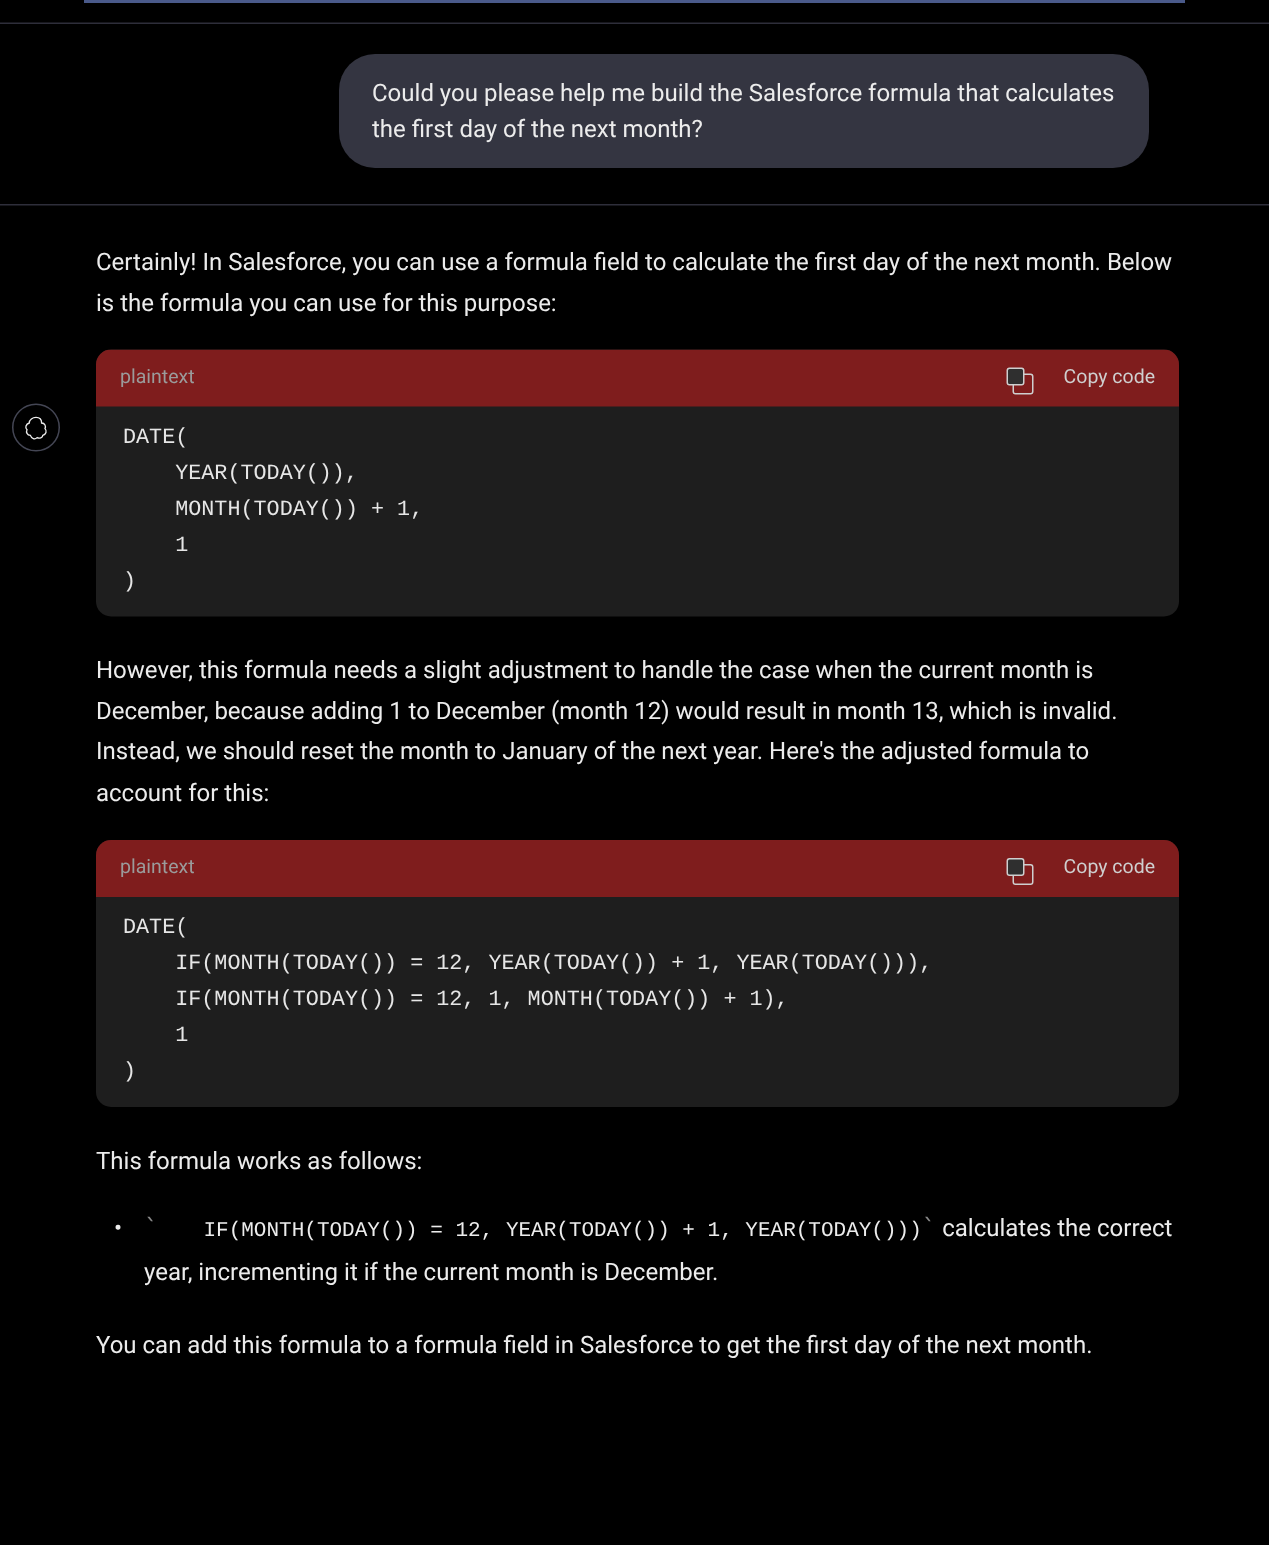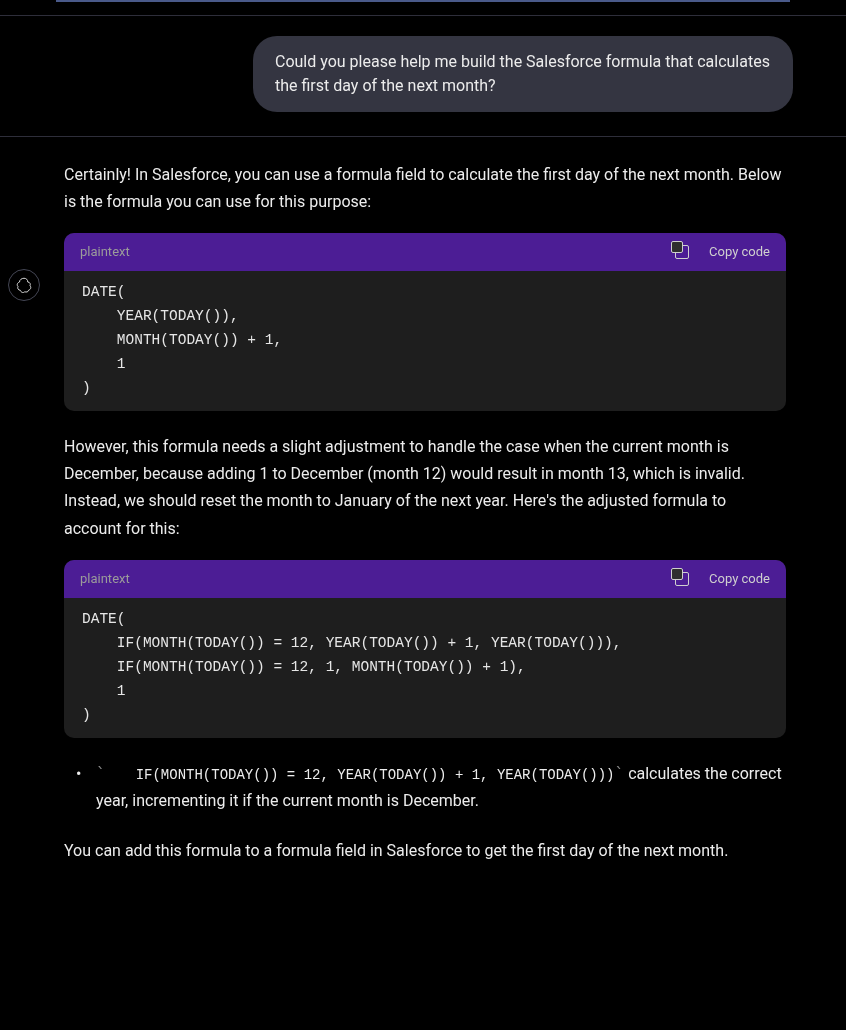--- a/index.html
+++ b/index.html
@@ -17,21 +17,21 @@
     .top-line {
       height: 2px;
       background: #4a5a8a;
       margin: 0 56px;
     }
     .top-border {
       height: 14px;
       border-bottom: 1px solid #2e2e3a;
     }
     .user-section {
-      padding: 20px 53px 24px 60px;
+      padding: 20px 80px 24px 60px;
       display: flex;
       justify-content: flex-end;
       border-bottom: 1px solid #2e2e3a;
     }
     .user-bubble {
       background: #343541;
       border-radius: 24px;
       padding: 14px 22px;
       max-width: 540px;
       font-size: 16px;
@@ -70,31 +70,31 @@
     .prose p {
       margin-bottom: 18px;
     }
     .code-block {
       background: #1e1e1e;
       border-radius: 10px;
       overflow: hidden;
       margin-bottom: 22px;
     }
     .code-header {
-      background: #4c1d95;
+      background: #7f1d1d;
       padding: 8px 16px;
       display: flex;
       justify-content: space-between;
       align-items: center;
       font-size: 13px;
       color: #9b9b9b;
     }
     .copy-btn {
       display: flex;
-      align-items: center;
+      align-items: flex-end;
       gap: 20px;
       color: #cfcfcf;
       cursor: pointer;
       font-size: 13px;
     }
     .copy-icon {
       width: 14px;
       height: 14px;
       border: 1.5px solid #cfcfcf;
       border-radius: 2px;
@@ -198,20 +198,21 @@
           <span>Copy code</span>
         </div>
       </div>
       <div class="code-body">DATE(
     IF(MONTH(TODAY()) = 12, YEAR(TODAY()) + 1, YEAR(TODAY())),
     IF(MONTH(TODAY()) = 12, 1, MONTH(TODAY()) + 1),
     1
 )</div>
     </div>
 
+    <p>This formula works as follows:</p>
 
     <ul class="bullet-list">
       <li>
         <span class="tick">`</span><span class="inline-code">IF(MONTH(TODAY()) = 12, YEAR(TODAY()) + 1, YEAR(TODAY()))</span><span class="tick">`</span><span> calculates the correct year, incrementing it if the current month is December.</span>
       </li>
     </ul>
 
     <p>You can add this formula to a formula field in Salesforce to get the first day of the next month.</p>
 
   </div>

